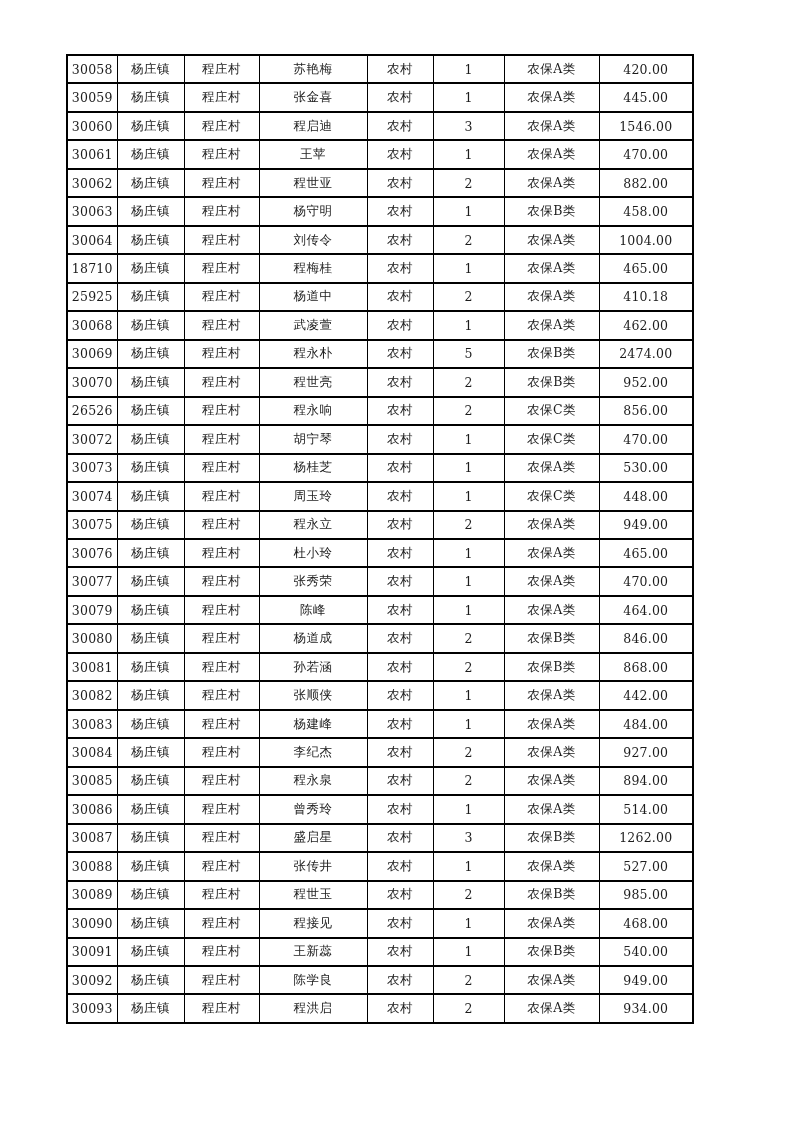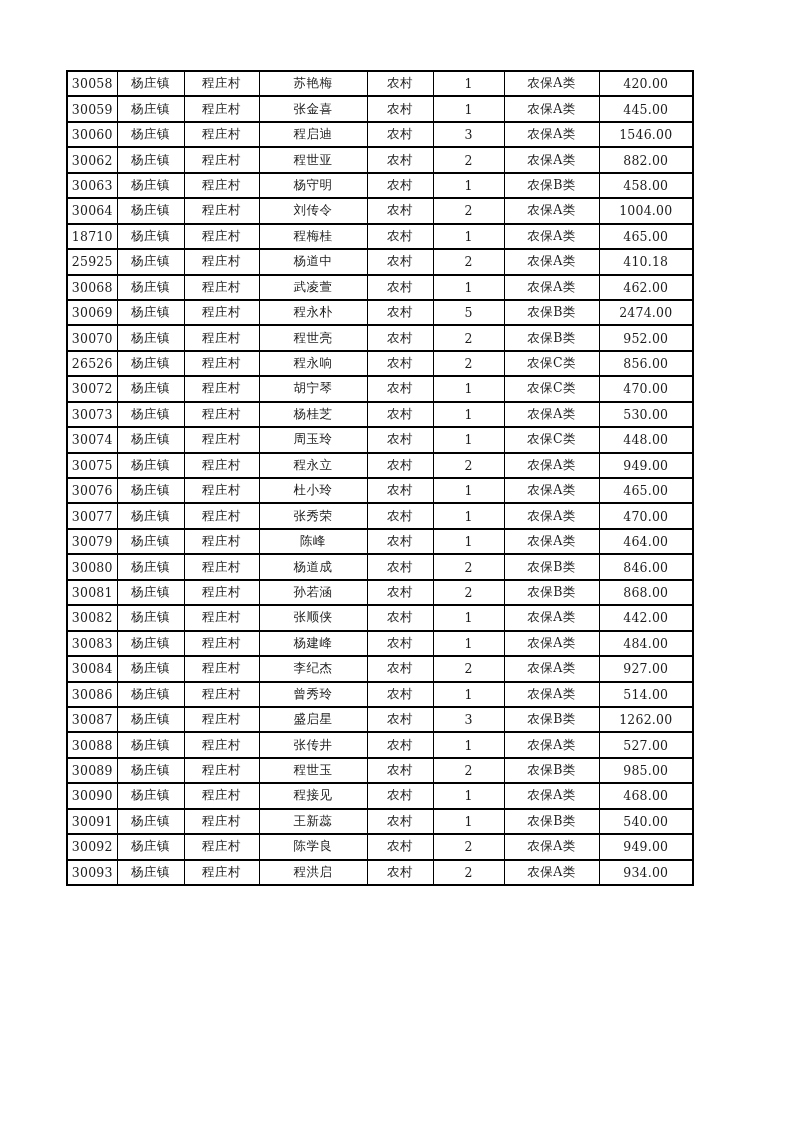--- a/index.html
+++ b/index.html
@@ -12,23 +12,23 @@
   .page {
     position: relative;
     width: 793px;
     height: 1122px;
     background: #ffffff;
     overflow: hidden;
   }
   table.records {
     position: absolute;
     left: 66px;
-    top: 70px;
+    top: 54px;
     width: 626px;
-    height: 816px;
+    height: 970px;
     border-collapse: collapse;
     table-layout: fixed;
     border: 2px solid #000000;
   }
   table.records td {
     border-left: 1px solid #000000;
     border-right: 1px solid #000000;
     border-top: 2px solid #000000;
     border-bottom: 2px solid #000000;
     text-align: center;
@@ -82,20 +82,30 @@
     <td class="num">30060</td>
     <td>杨庄镇</td>
     <td>程庄村</td>
     <td>程启迪</td>
     <td>农村</td>
     <td class="num">3</td>
     <td>农保A类</td>
     <td class="num">1546.00</td>
   </tr>
         <tr>
+    <td class="num">30061</td>
+    <td>杨庄镇</td>
+    <td>程庄村</td>
+    <td>王苹</td>
+    <td>农村</td>
+    <td class="num">1</td>
+    <td>农保A类</td>
+    <td class="num">470.00</td>
+  </tr>
+        <tr>
     <td class="num">30062</td>
     <td>杨庄镇</td>
     <td>程庄村</td>
     <td>程世亚</td>
     <td>农村</td>
     <td class="num">2</td>
     <td>农保A类</td>
     <td class="num">882.00</td>
   </tr>
         <tr>
@@ -290,20 +300,30 @@
   </tr>
         <tr>
     <td class="num">30084</td>
     <td>杨庄镇</td>
     <td>程庄村</td>
     <td>李纪杰</td>
     <td>农村</td>
     <td class="num">2</td>
     <td>农保A类</td>
     <td class="num">927.00</td>
+  </tr>
+        <tr>
+    <td class="num">30085</td>
+    <td>杨庄镇</td>
+    <td>程庄村</td>
+    <td>程永泉</td>
+    <td>农村</td>
+    <td class="num">2</td>
+    <td>农保A类</td>
+    <td class="num">894.00</td>
   </tr>
         <tr>
     <td class="num">30086</td>
     <td>杨庄镇</td>
     <td>程庄村</td>
     <td>曾秀玲</td>
     <td>农村</td>
     <td class="num">1</td>
     <td>农保A类</td>
     <td class="num">514.00</td>

